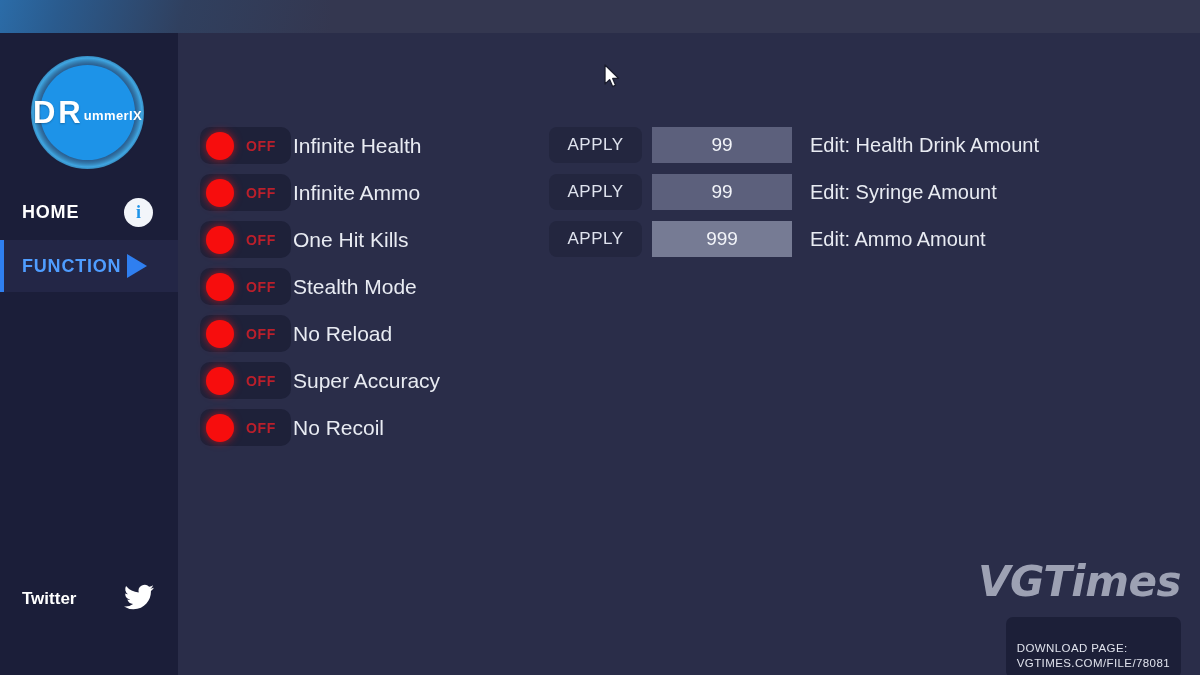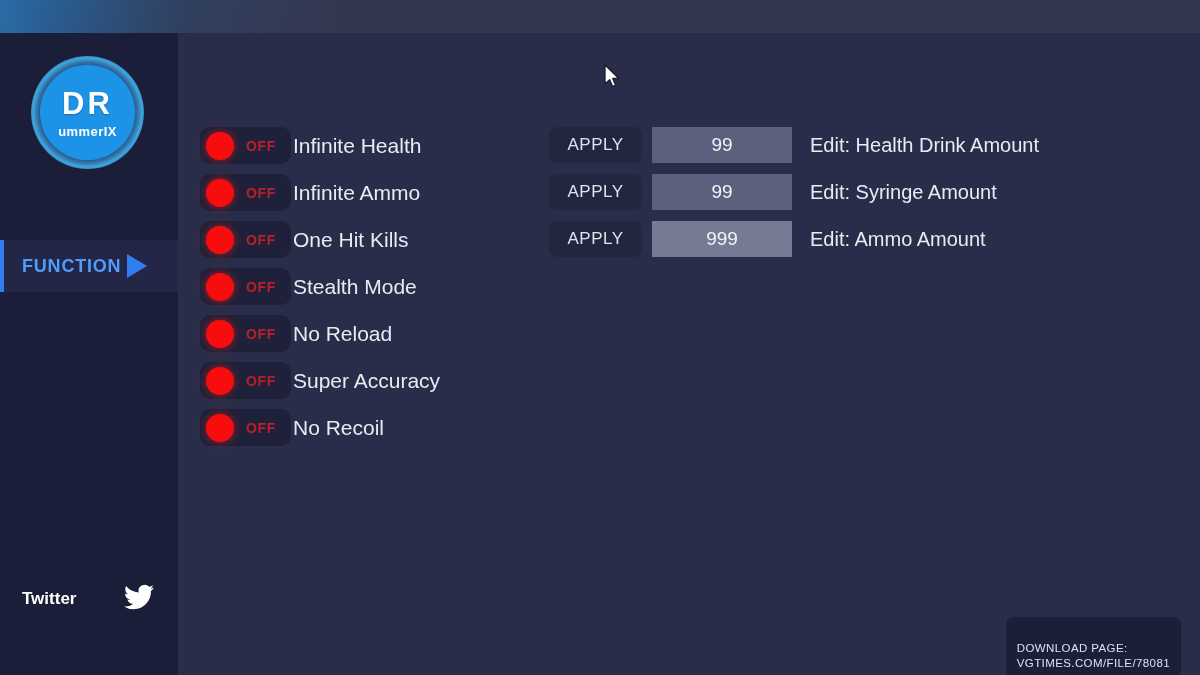--- a/index.html
+++ b/index.html
@@ -53,21 +53,21 @@
     border-radius: 50%;
     background: radial-gradient(circle, rgba(40,160,240,0) 56%, rgba(70,190,255,0.85) 68%, rgba(40,140,220,0) 82%);
   }
   .logo-circle {
     position: absolute;
     left: 9px; top: 9px;
     width: 95px; height: 95px;
     border-radius: 50%;
     background: #1d93e8;
     display: flex;
-    flex-direction: column;
+    flex-direction: row;
     align-items: center;
     justify-content: center;
     box-shadow: 0 0 8px rgba(60,170,255,0.55);
   }
   .logo-dr {
     color: #ffffff;
     font-size: 31px;
     font-weight: bold;
     letter-spacing: 3px;
     line-height: 1;
@@ -321,20 +321,24 @@
   <div class="sidebar">
 
     <div class="logo-wrap">
       <div class="logo-glow"></div>
       <div class="logo-circle">
         <div class="logo-dr">DR</div>
         <div class="logo-sub">ummerIX</div>
       </div>
     </div>
 
+    <div class="nav-item nav-home">
+      <span class="nav-label">HOME</span>
+      <span class="info-icon">i</span>
+    </div>
 
     <div class="nav-item nav-func">
       <span class="nav-label">FUNCTION</span>
       <span class="play-icon"></span>
     </div>
 
     <div class="twitter-row">
       <span class="twitter-label">Twitter</span>
       <span class="twitter-bird">
         <svg width="34" height="30" viewBox="0 0 24 24" aria-hidden="true">
@@ -424,20 +428,21 @@
       <div class="edit-row">
         <button class="apply-btn">APPLY</button>
         <input class="amount-field focused" type="text" value="999" style="">
         <span class="edit-label">Edit: Ammo Amount</span>
       </div>
 
     </div>
 
   </div>
 
+  <div class="wm-title">VGTimes</div>
   <div class="wm-box">
     <div class="wm-line">DOWNLOAD PAGE:</div>
     <div class="wm-line">VGTIMES.COM/FILE/78081</div>
   </div>
 
   <div class="cursor">
     <svg width="17" height="26" viewBox="0 0 17 26">
       <path d="M1,1 L1,20 L5.6,15.6 L8.6,22.6 L11.6,21.2 L8.7,14.5 L14.6,14.3 Z" fill="#ffffff" stroke="#1b1d2e" stroke-width="1.3" stroke-linejoin="round"></path>
     </svg>
   </div>

